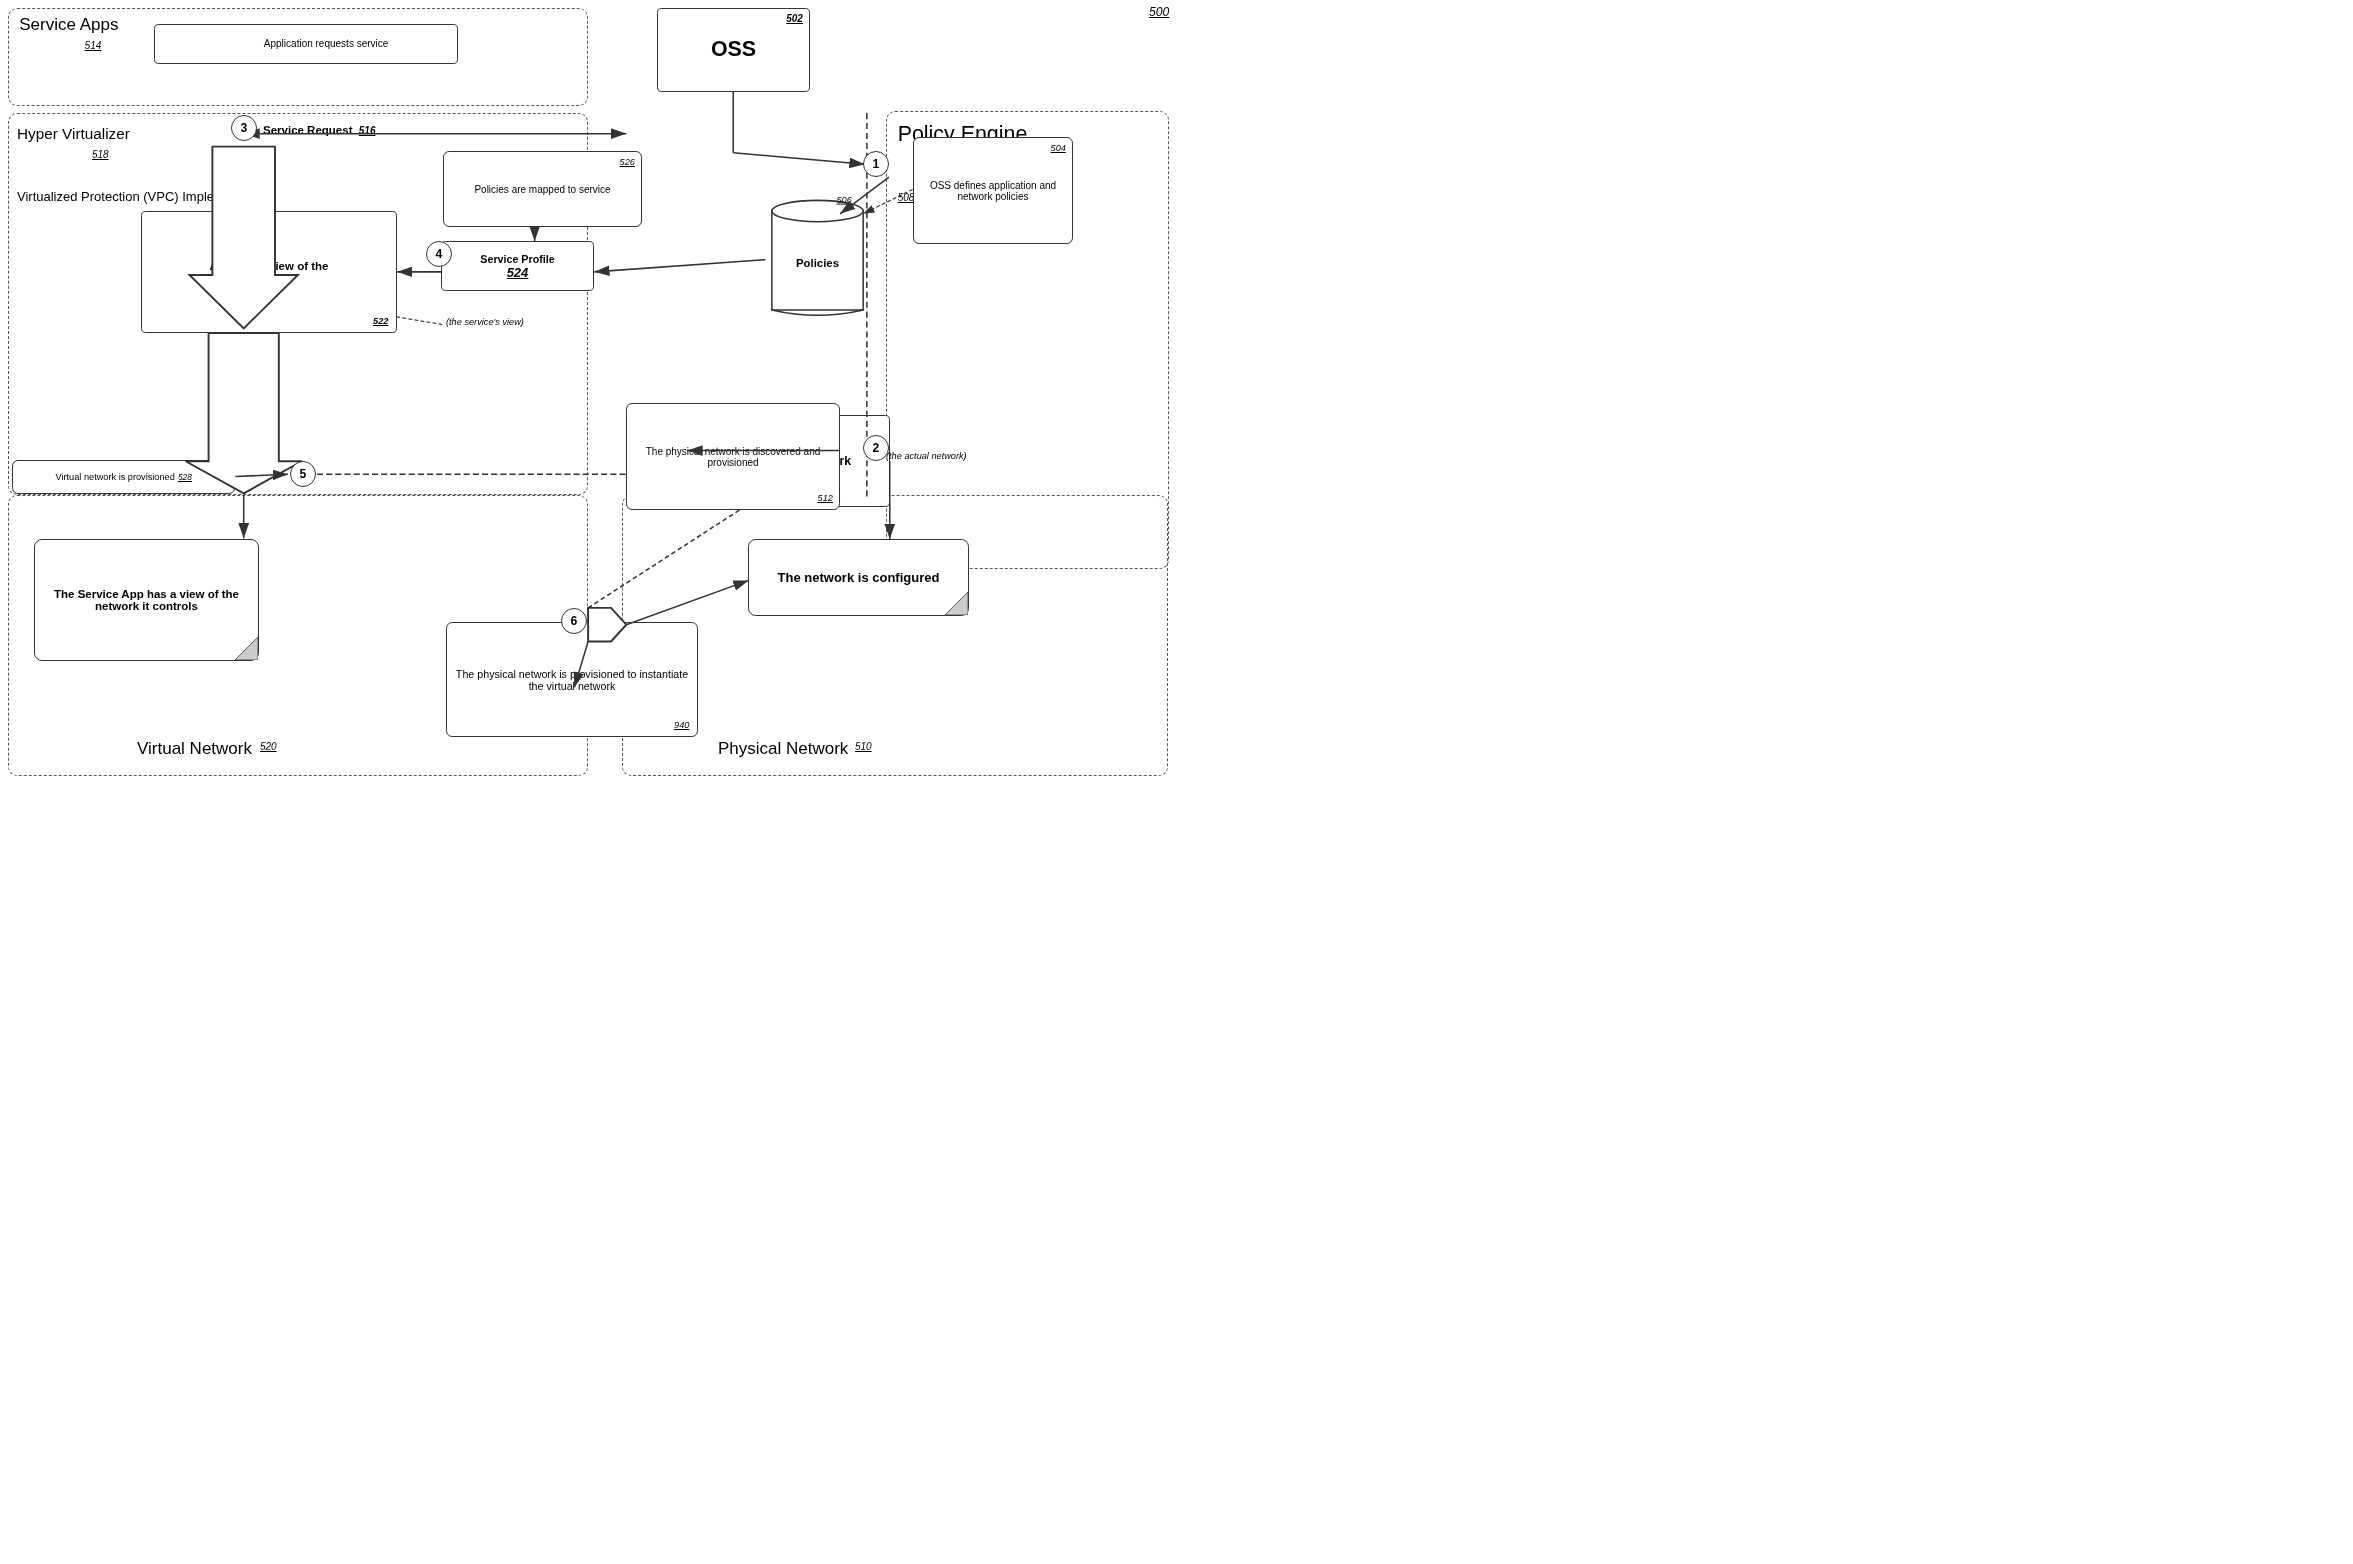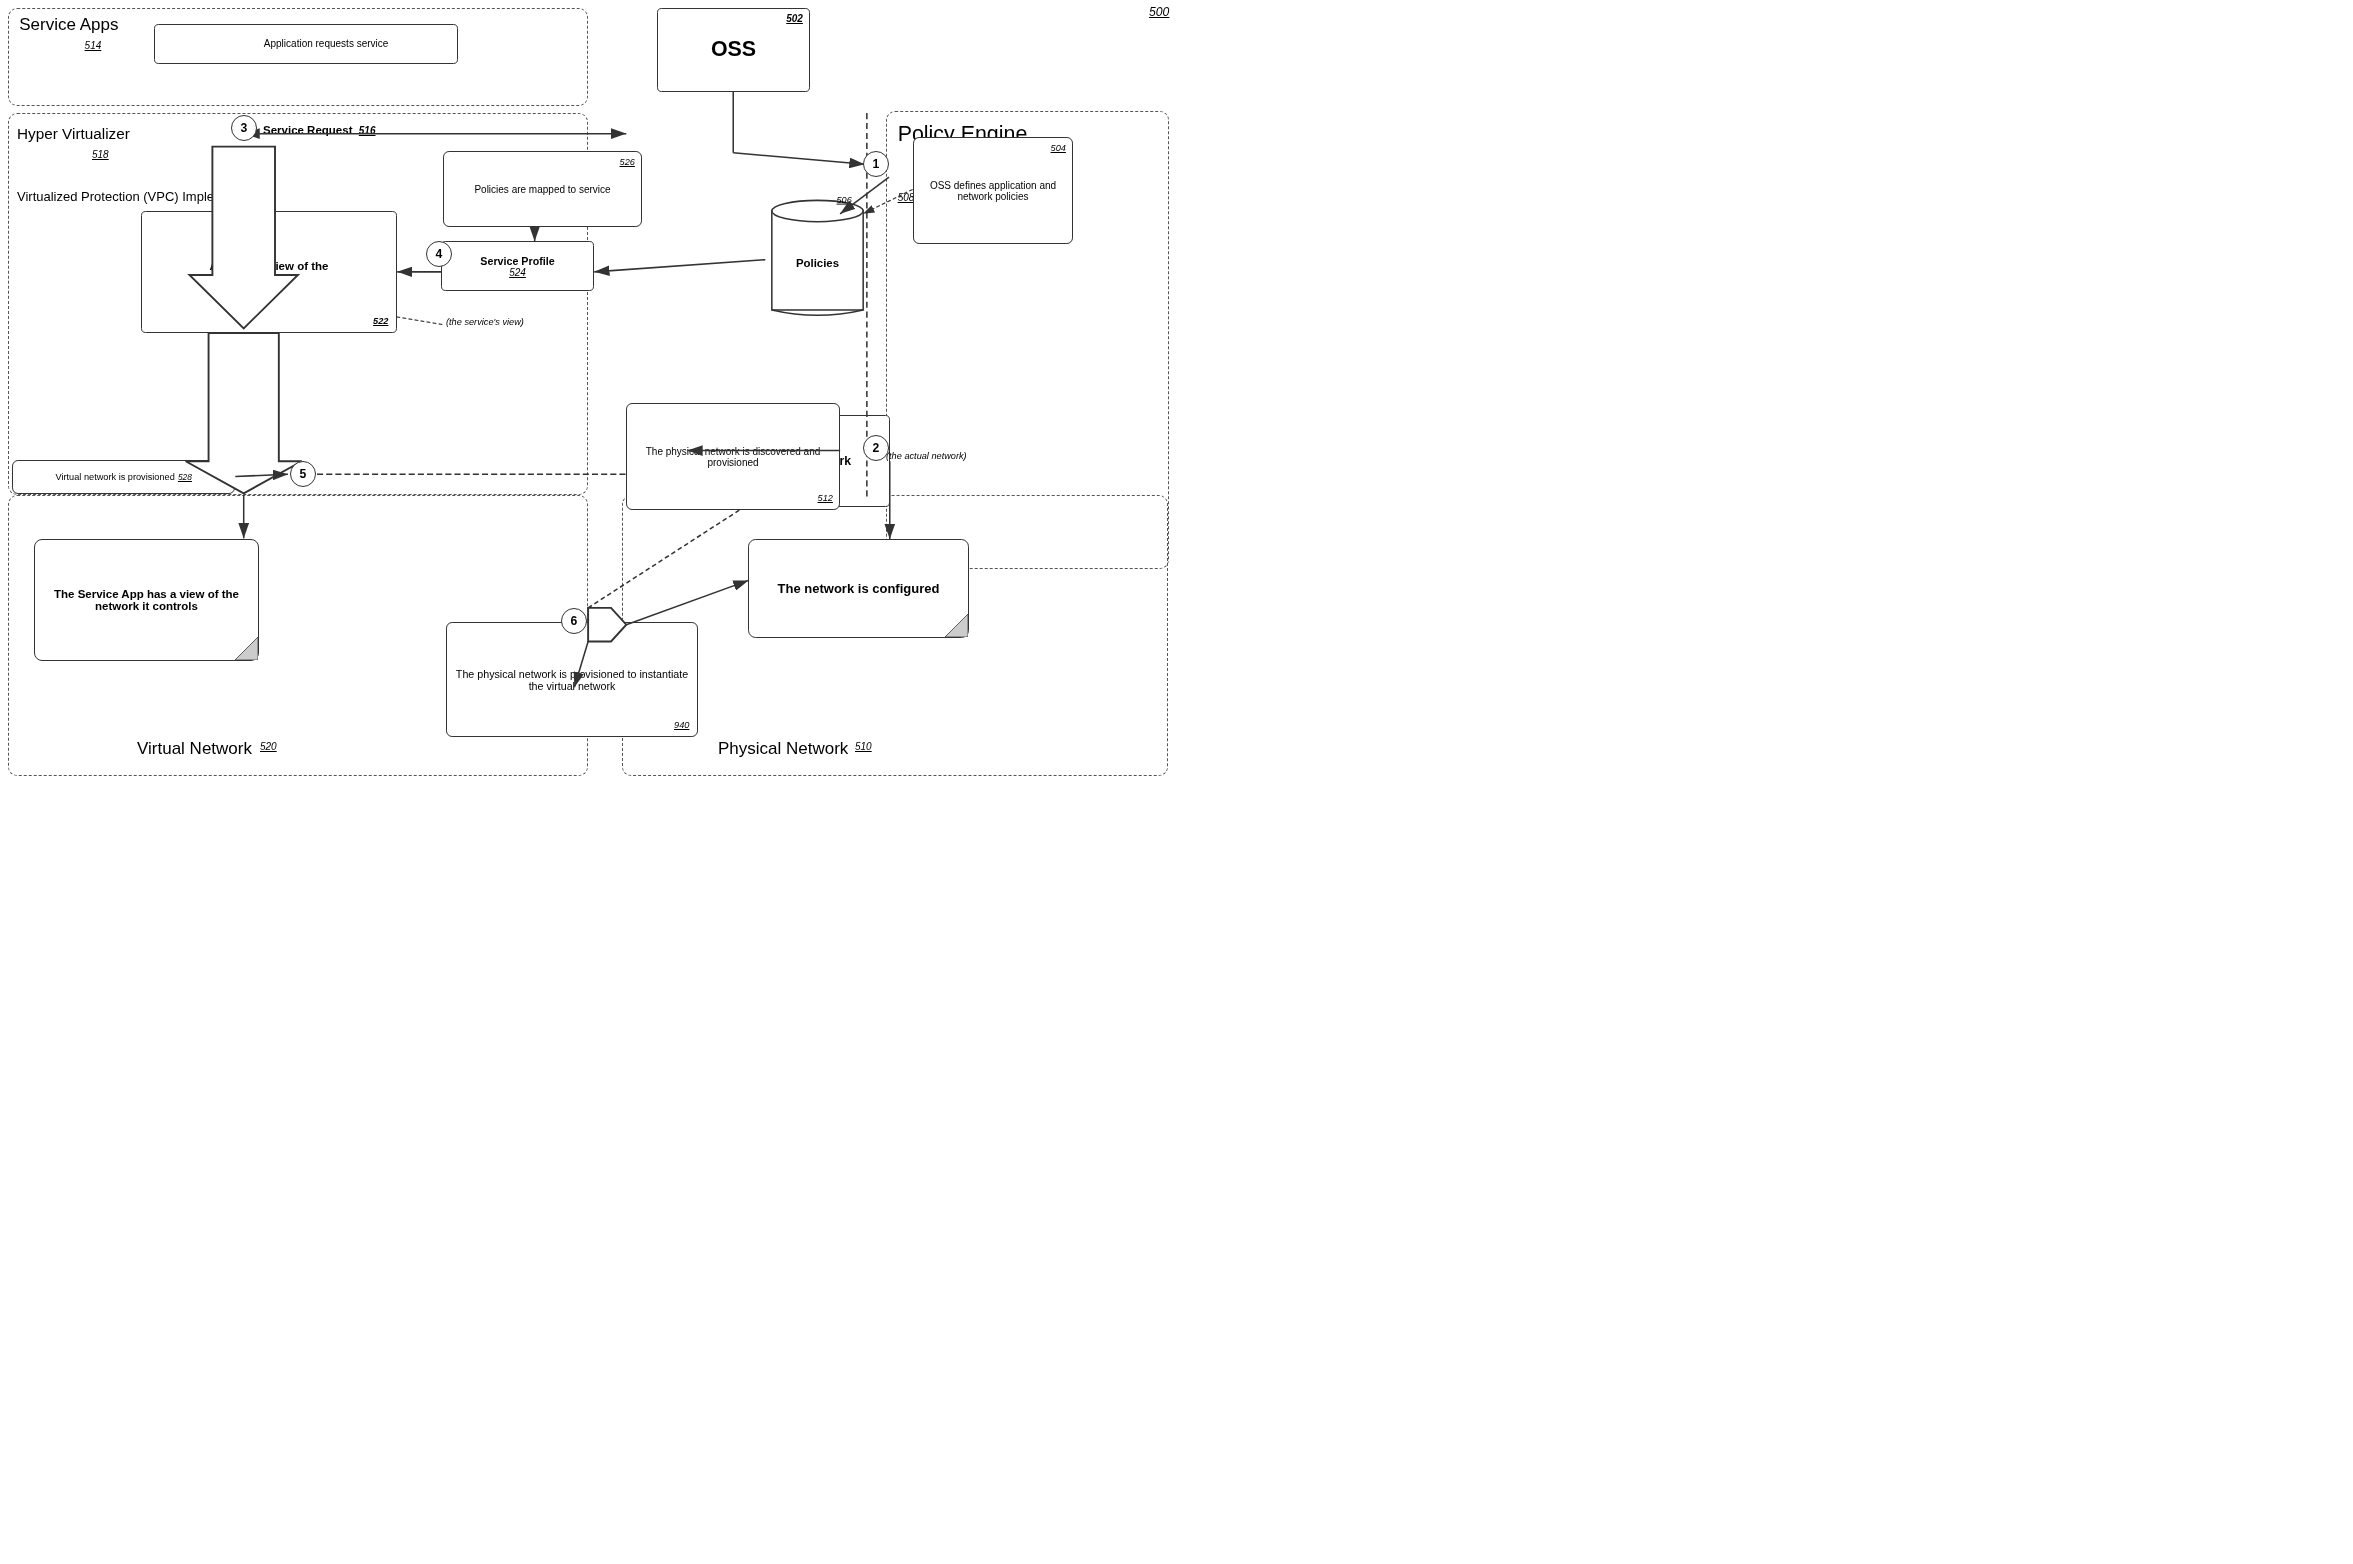--- a/index.html
+++ b/index.html
@@ -131,21 +131,21 @@
   </div>
 
   <div class="solid-box" style="left:141px;top:211px;width:256px;height:122px;font-size:11.5px;font-weight:bold;">
     <span style="white-space:pre-line;text-align:center;">Abstract a view of the
 network</span>
     <span style="position:absolute;right:7.6px;bottom:6.1px;font-size:9.2px;" class="ref">522</span>
   </div>
 
   <div class="solid-box" style="left:441px;top:241px;width:153px;height:50px;font-size:10.7px;font-weight:bold;">
     <span>Service Profile</span>
-    <span style="font-size:10px;font-weight:normal;" class="ref">524</span>
+    <span style="font-size:13px;font-weight:bold;" class="ref">524</span>
   </div>
 
   <span style="position:absolute;left:446px;top:317px;font-size:9.2px;font-style:italic;">(the service's view)</span>
 
   <svg style="position:absolute;left:764px;top:192px;" width="107" height="137" viewBox="0 0 140 180">
 
     <rect x="10" y="25" width="120" height="130" fill="white" stroke="#333" stroke-width="2"></rect>
 
     <ellipse cx="70" cy="25" rx="60" ry="14" fill="white" stroke="#333" stroke-width="2"></ellipse>
 
@@ -170,21 +170,21 @@
   </div>
 
   <div style="position:absolute;left:34px;top:539px;width:225px;height:122px;border:1.5px solid #333;border-radius:8px;background:#fff;display:flex;align-items:center;justify-content:center;text-align:center;padding:9.2px;font-size:11.5px;font-weight:bold;">
     <span>The Service App has a view of the network it controls</span>
 
     <svg style="position:absolute;bottom:0;right:0;" width="23" height="23" viewBox="0 0 30 30">
       <polygon points="0,30 30,30 30,0" fill="#ccc" stroke="#333" stroke-width="1"></polygon>
     </svg>
   </div>
 
-  <div style="position:absolute;left:748px;top:539px;width:221px;height:99px;border:1.5px solid #333;border-radius:7.6px;background:#fff;display:flex;align-items:center;justify-content:center;text-align:center;padding:7.6px;font-size:13px;font-weight:bold;">
+  <div style="position:absolute;left:748px;top:539px;width:221px;height:77px;border:1.5px solid #333;border-radius:7.6px;background:#fff;display:flex;align-items:center;justify-content:center;text-align:center;padding:7.6px;font-size:13px;font-weight:bold;">
     <span>The network is configured</span>
     <svg style="position:absolute;bottom:0;right:0;" width="23" height="23" viewBox="0 0 30 30">
       <polygon points="0,30 30,30 30,0" fill="#ccc" stroke="#333" stroke-width="1"></polygon>
     </svg>
   </div>
 
   <div style="position:absolute;left:446px;top:622px;width:252px;height:115px;border:1.5px solid #333;border-radius:6.1px;background:#fff;display:flex;align-items:center;justify-content:center;text-align:center;padding:7.6px;font-size:10.7px;">
     <span>The physical network is provisioned to instantiate the virtual network</span>
     <span style="position:absolute;right:7.6px;bottom:6.1px;font-size:9.2px;" class="ref">940</span>
   </div>

